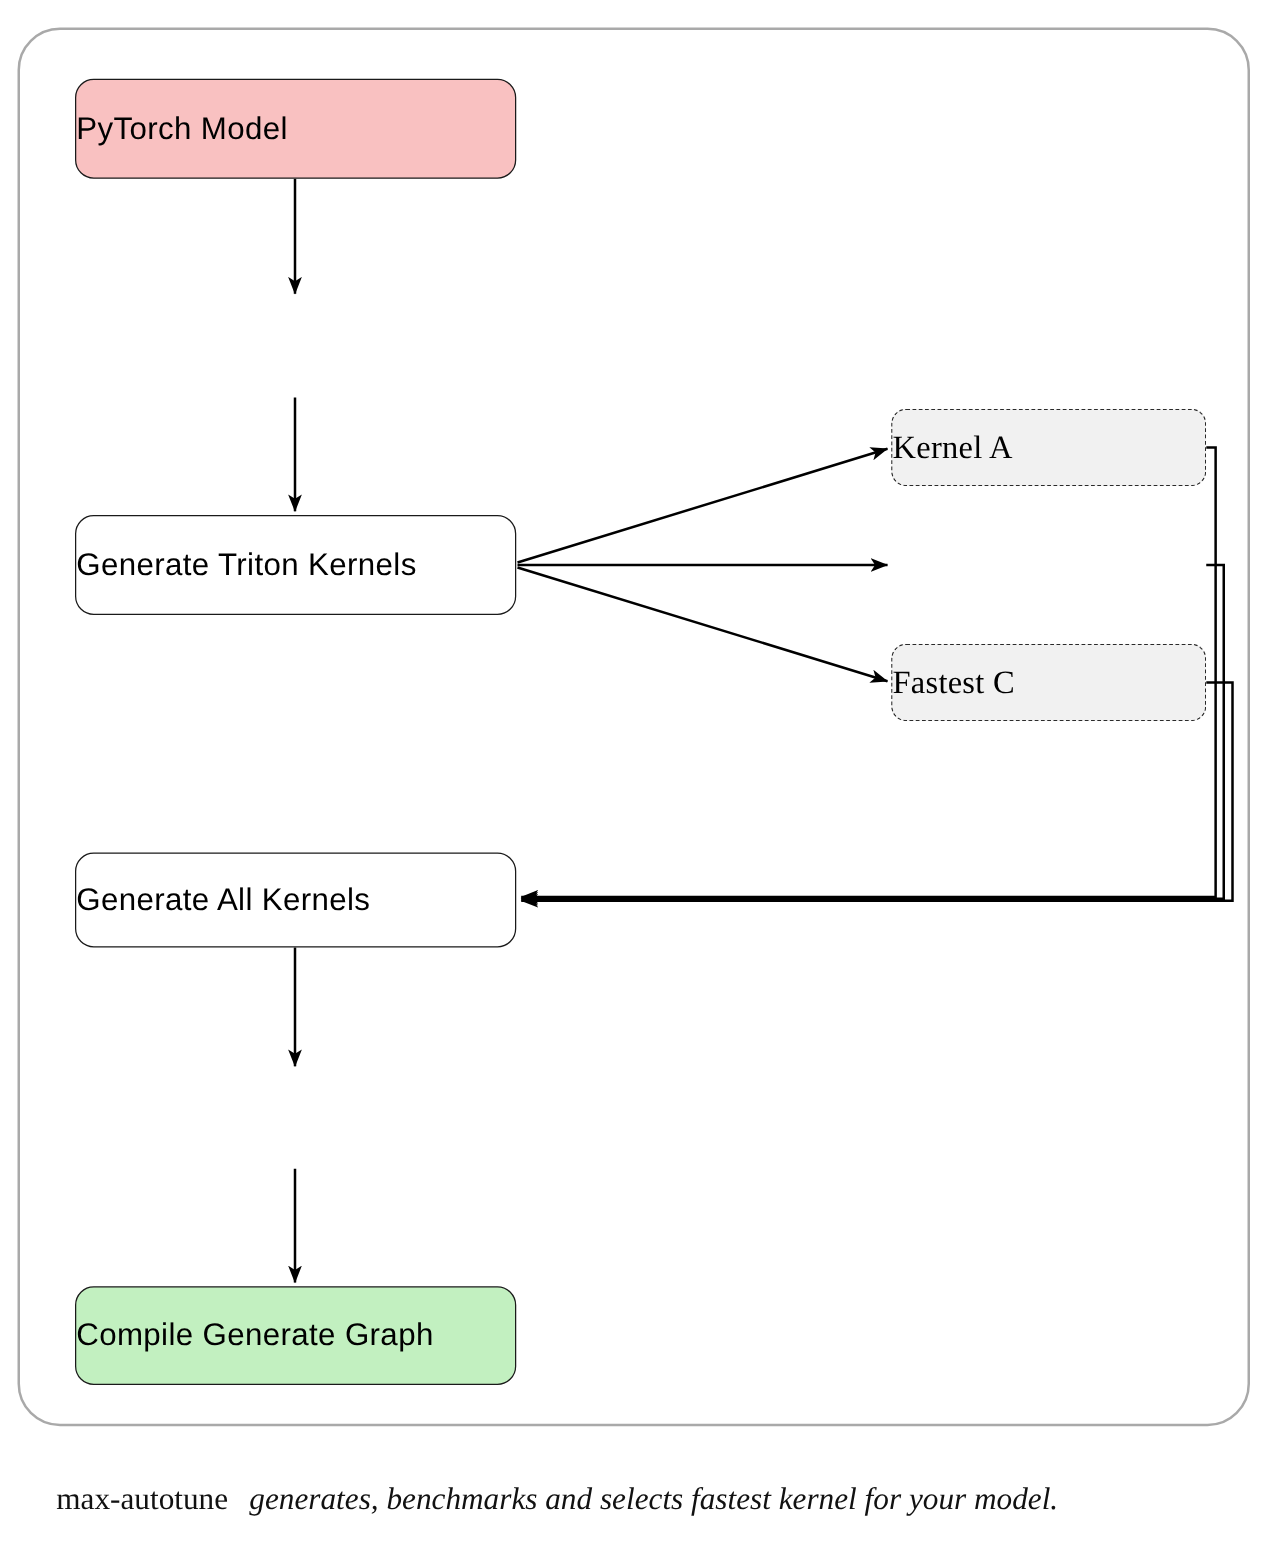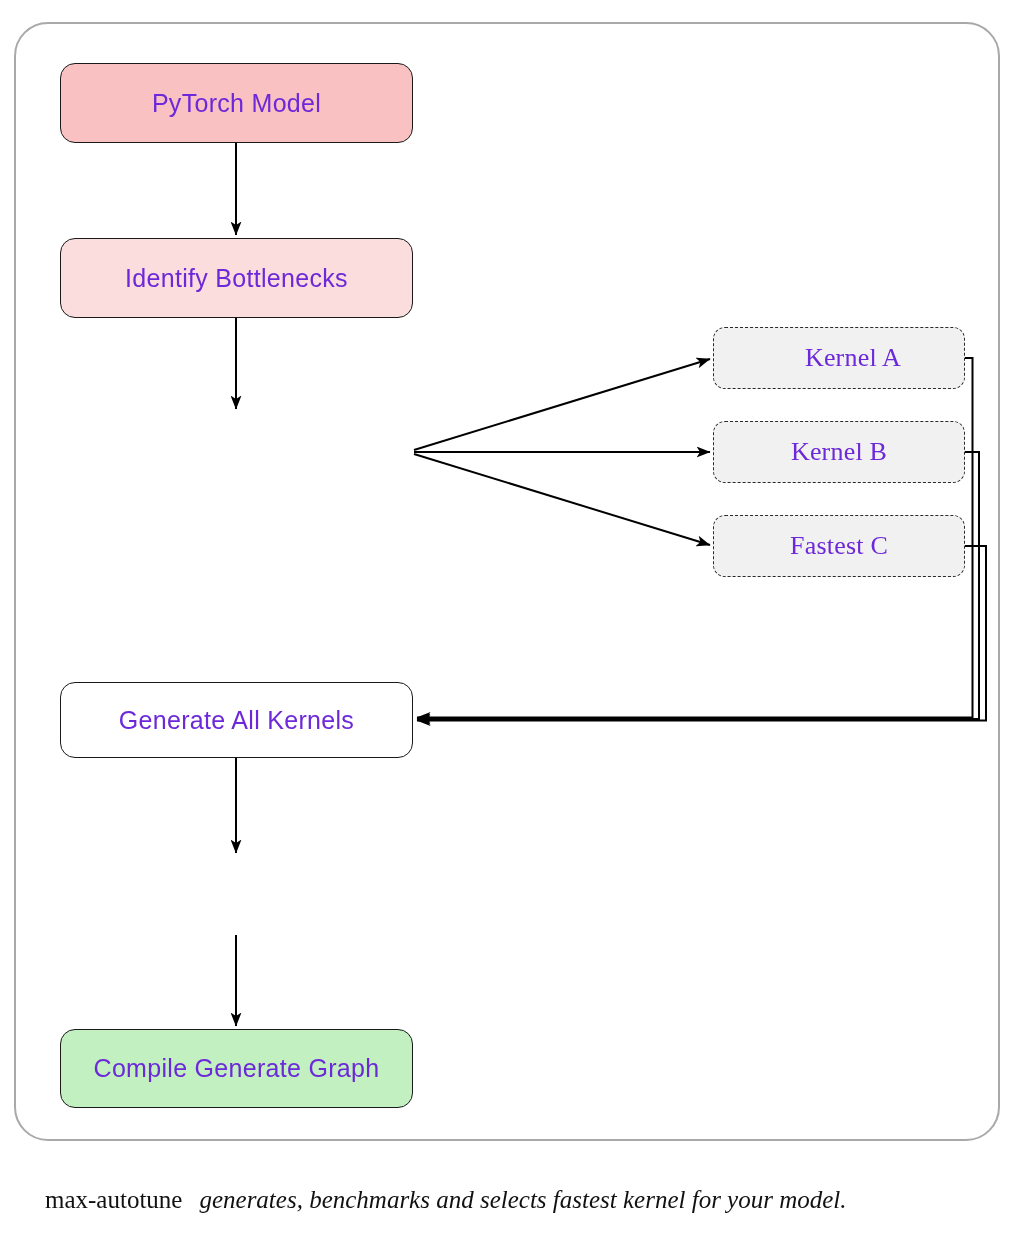--- a/index.html
+++ b/index.html
@@ -8,33 +8,33 @@
     background:#ffffff; overflow:hidden;
     font-family:"Liberation Sans", sans-serif;
   }
   .frame {
     position:absolute; left:14px; top:22px; width:986px; height:1119px;
     border:2px solid #a9a9a9; border-radius:34px; background:#ffffff;
     box-sizing:border-box;
   }
   svg.connectors { position:absolute; left:0; top:0; width:1018px; height:1233px; }
   .node {
-    position:absolute; display:flex; align-items:center; justify-content:center;
+    position:absolute; display:flex; align-items:center; 
     box-sizing:border-box; border:1.4px solid #1a1a1a; border-radius:15px;
-    font-size:25px; color:#6d28d9; background:#ffffff; text-align:center;
+    font-size:25px; color:#000000; background:#ffffff; text-align:center;
     letter-spacing:0.3px;
   }
   .node.kernel {
     border:1.4px dashed #2a2a2a; border-radius:12px; background:#f1f1f1;
     font-family:"Liberation Serif", serif; font-size:26px; letter-spacing:0.2px;
   }
   #node-pytorch   { left:60px;  top:63px;   width:353px; height:80px; background:#f9c1c1; }
   #node-identify  { left:60px;  top:238px;  width:353px; height:80px; background:#fbdddd; }
   #node-generate  { left:60px;  top:412px;  width:353px; height:80px; background:#ffffff; }
-  #node-kernel-a  { left:713px; top:327px;  width:252px; height:62px;padding-left:28px; }
+  #node-kernel-a  { left:713px; top:327px;  width:252px; height:62px; }
   #node-kernel-b  { left:713px; top:421px;  width:252px; height:62px; }
   #node-kernel-c  { left:713px; top:515px;  width:252px; height:62px; }
   #node-benchmark { left:60px;  top:682px;  width:353px; height:76px; background:#ffffff; }
   #node-select    { left:60px;  top:856px;  width:353px; height:79px; background:#def5dd; }
   #node-compile   { left:60px;  top:1029px; width:353px; height:79px; background:#c2f0c0; }
   .caption {
     position:absolute; left:45px; top:1186px; width:930px;
     font-family:"Liberation Serif", serif; font-size:25px; color:#111111;
     white-space:nowrap;
   }
@@ -65,32 +65,29 @@
       <path d="M965,546 L986,546 L986,720.5 L417,720.5" marker-end="url(#ah)"></path>
       <line x1="236" y1="758" x2="236" y2="853" marker-end="url(#ah)"></line>
       <line x1="236" y1="935" x2="236" y2="1026" marker-end="url(#ah)"></line>
     </g>
   </svg>
 
   <div class="node" id="node-pytorch">
     <span>PyTorch Model</span>
   </div>
 
-  <div class="node" id="node-identify">
-    <span>Identify Bottlenecks</span>
+
+  <div class="node" id="node-generate">
+    <span>Generate Triton Kernels</span>
   </div>
-
 
   <div class="node kernel" id="node-kernel-a">
     <span>Kernel A</span>
   </div>
 
-  <div class="node kernel" id="node-kernel-b">
-    <span>Kernel B</span>
-  </div>
 
   <div class="node kernel" id="node-kernel-c">
     <span>Fastest C</span>
   </div>
 
   <div class="node" id="node-benchmark">
     <span>Generate All Kernels</span>
   </div>
 
 

